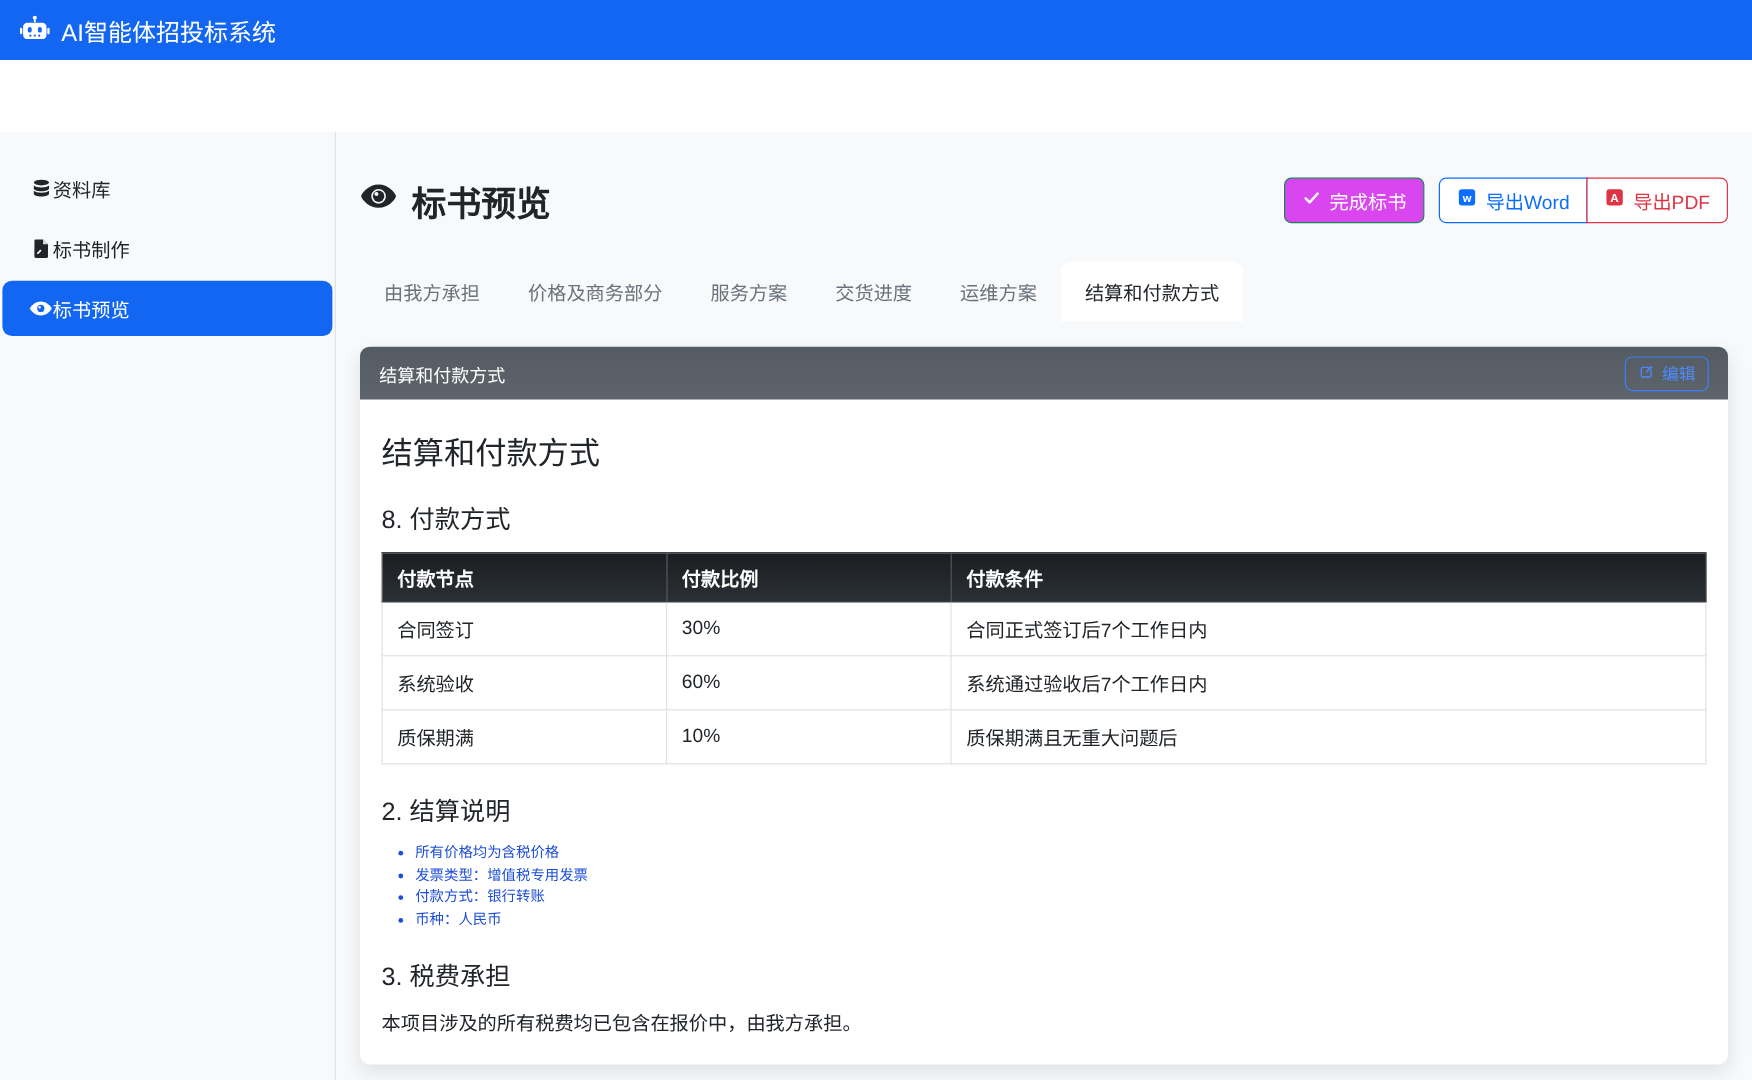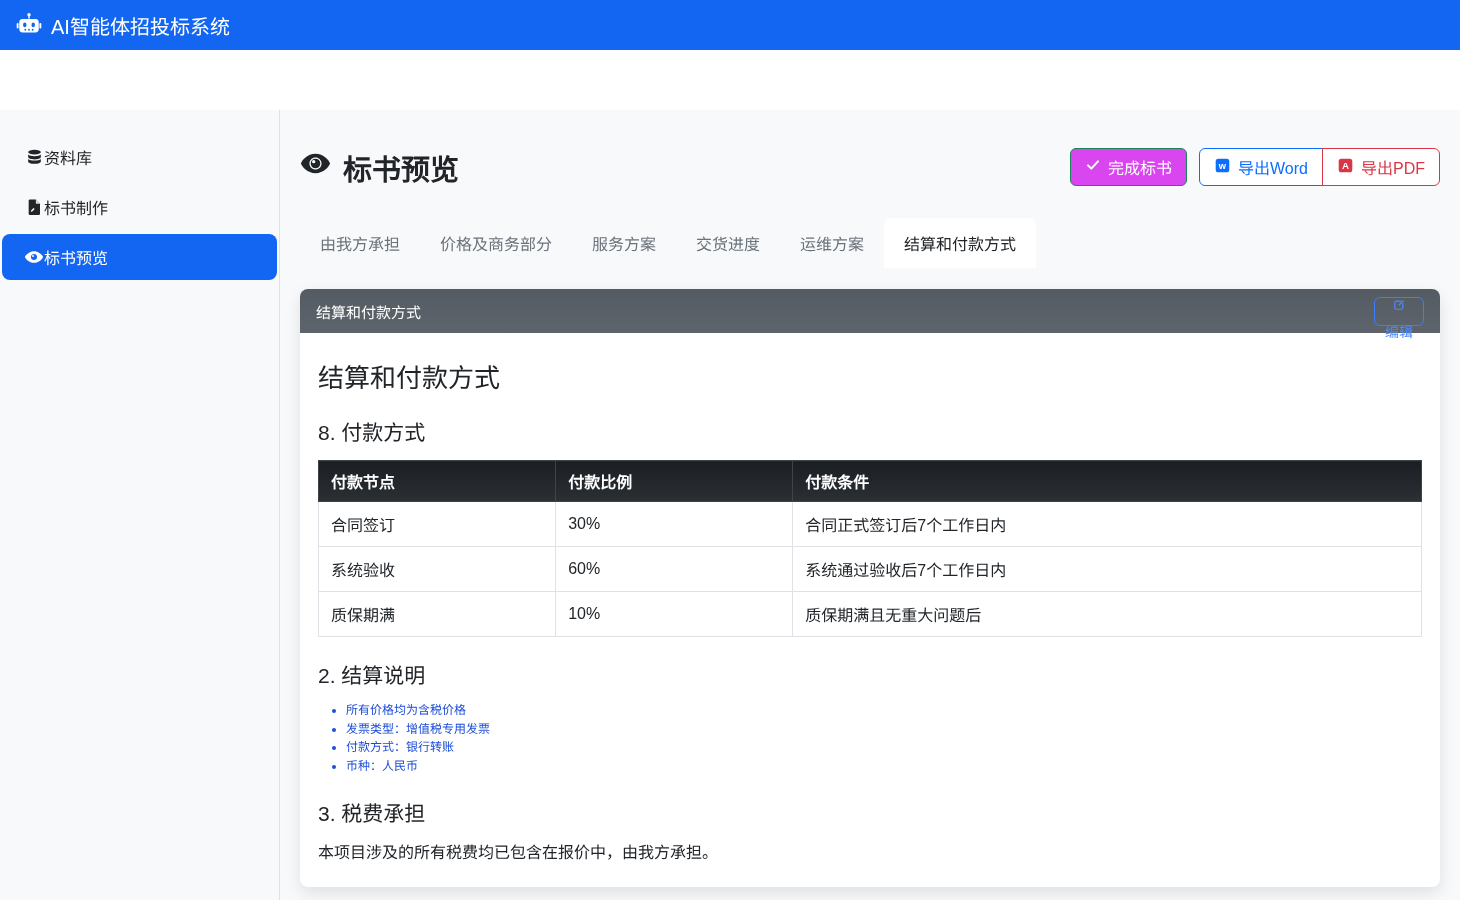--- a/index.html
+++ b/index.html
@@ -115,21 +115,20 @@
     gap: 6px;
     height: 29px;
     padding: 0 10px;
     font-size: 14px;
     color: #4d8bfd;
     border: 1px solid #3d7efd;
     border-radius: 6px;
     background: transparent;
     cursor: pointer;
     font-family: inherit;
-    flex-direction: column;
   }
   .card-body { padding: 16px 18px 24px 18px; }
   .card-body h3 { font-size: 26px; font-weight: 500; margin: 8px 0 14px 0; }
   .card-body h4 { font-size: 21px; font-weight: 500; margin: 22px 0 12px 0; }
   .card-body p  { font-size: 16px; margin-top: 4px; }
 
   
   table.pay { width: 100%; border-collapse: collapse; margin: 14px 0 10px 0; border-radius: 15px; }
   table.pay th {
     background: linear-gradient(180deg, #1b1e21, #2b3035);

